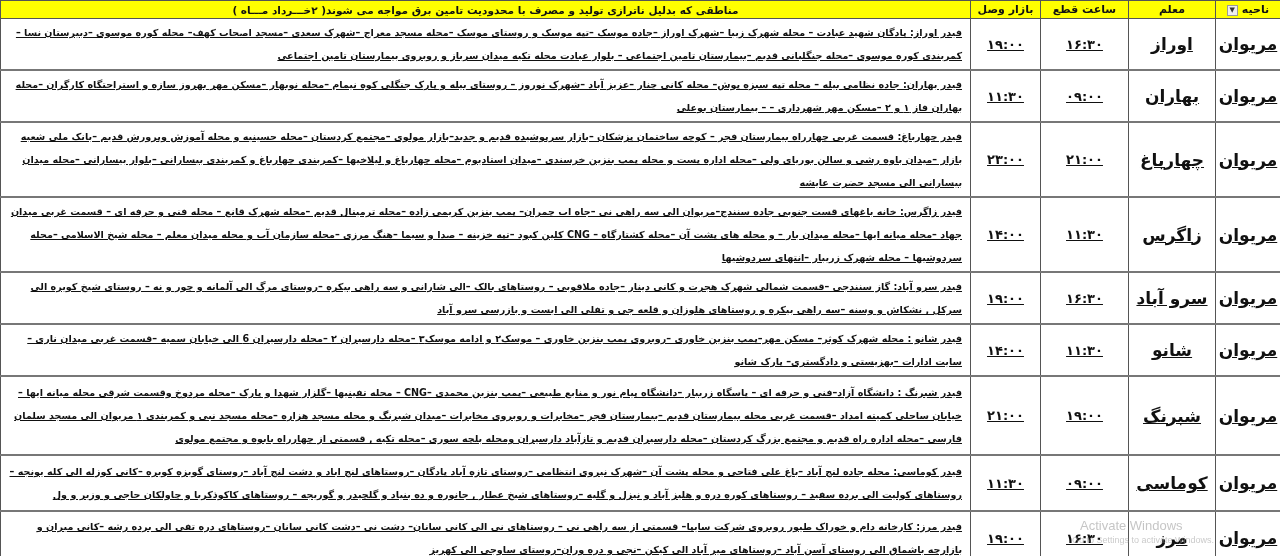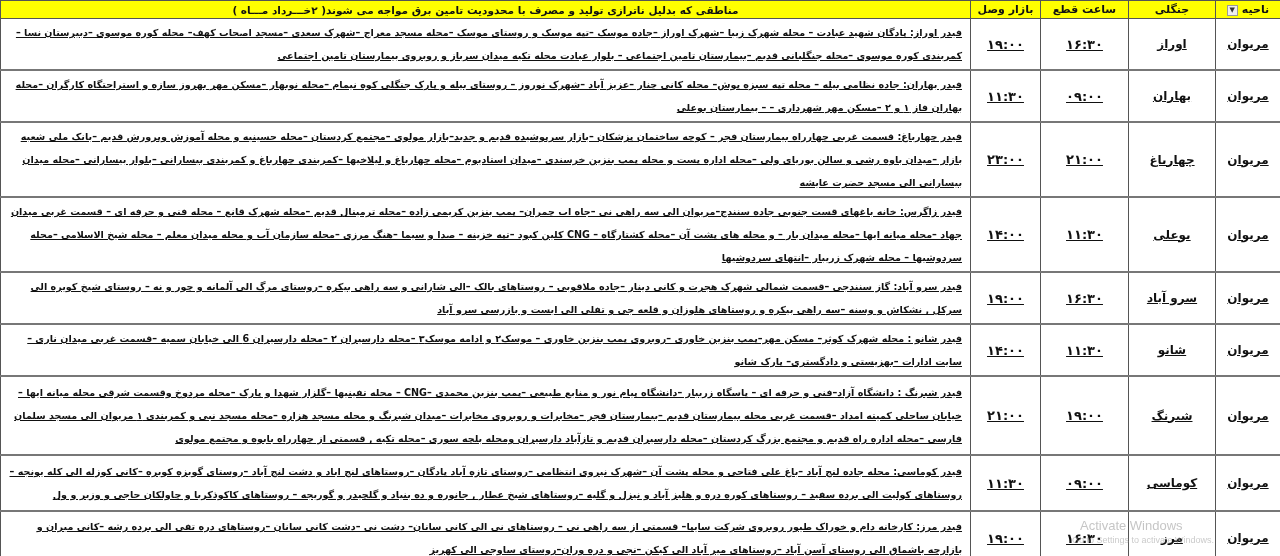--- a/index.html
+++ b/index.html
@@ -4,41 +4,41 @@
 <style>
   html, body { margin:0; padding:0; background:#ffffff; }
   body { width:1280px; height:556px; overflow:hidden; font-family:"DejaVu Sans", sans-serif; }
   table { border-collapse:collapse; width:1280px; table-layout:fixed; direction:rtl; }
   th, td { border:1px solid #555; padding:0; font-weight:bold; color:#111; }
   th { background:#ffff00; height:17px; font-size:11px; text-align:center; }
   th.title { text-align:center; font-size:10.5px; }
   td { font-size:10px; text-align:center; vertical-align:middle; }
   td.desc { text-align:right; padding:2px 8px 2px 6px; line-height:23px; font-size:9.6px; }
   td.time { font-size:13px; }
-  td.region, td.feeder { font-size:12px; }
+  td.region, td.feeder { font-size:17px; }
   tr.row td { border-bottom:2px solid #777;text-decoration:underline; }
   .filter-icon { display:inline-block; width:9px; height:9px; border:1px solid #999; background:#eee; font-size:7px; line-height:9px; text-align:center; margin-right:4px; vertical-align:middle; color:#333; }
   .watermark { position:absolute; left:1080px; top:518px; color:rgba(150,150,150,0.55); font-size:13px; font-weight:normal; font-family:"Liberation Sans", sans-serif; }
   .watermark-sub { position:absolute; left:1072px; top:535px; color:rgba(150,150,150,0.5); font-size:9px; font-family:"Liberation Sans", sans-serif; }
 </style>
 </head>
 <body>
 
 <table>
   <colgroup>
     <col style="width:65px">
     <col style="width:87px">
     <col style="width:88px">
     <col style="width:70px">
     <col style="width:970px">
   </colgroup>
   <thead>
     <tr>
       <th><span>ناحیه</span><span class="filter-icon">▼</span></th>
-      <th>جنگلی</th>
+      <th>معلم</th>
       <th>ساعت قطع</th>
       <th>بازار وصل</th>
       <th class="title">مناطقی که بدلیل ناترازی تولید و مصرف با محدودیت تامین برق مواجه می شوند( ۲خـــرداد مـــاه )</th>
     </tr>
   </thead>
   <tbody id="tbody">
     <tr class="row" style="height:51px">
       <td class="region">مریوان</td>
       <td class="feeder">اوراز</td>
       <td class="time">۱۶:۳۰</td>
@@ -54,21 +54,21 @@
     </tr>
     <tr class="row" style="height:44px">
       <td class="region">مریوان</td>
       <td class="feeder">چهارباغ</td>
       <td class="time">۲۱:۰۰</td>
       <td class="time">۲۳:۰۰</td>
       <td class="desc">فیدر چهارباغ: قسمت غربی چهارراه بیمارستان فجر – کوچه ساختمان پزشکان –بازار سرپوشیده قدیم و جدید–بازار مولوی –مجتمع کردستان –محله حسینیه و محله آموزش وپرورش قدیم –بانک ملی شعبه بازار –میدان باوه رشی و سالن بوریای ولی –محله اداره پست و محله پمپ بنزین خرسندی –میدان استادیوم –محله چهارباغ و لیلاخیها –کمربندی چهارباغ و کمربندی بیسارانی –بلوار بیسارانی –محله میدان بیسارانی الی مسجد حضرت عایشه</td>
     </tr>
     <tr class="row" style="height:44px">
       <td class="region">مریوان</td>
-      <td class="feeder">بوعلی</td>
+      <td class="feeder">زاگرس</td>
       <td class="time">۱۱:۳۰</td>
       <td class="time">۱۴:۰۰</td>
       <td class="desc">فیدر زاگرس: خانه باغهای قست جنوبی جاده سنندج–مریوان الی سه راهی نی –جاه اب چمران– پمپ بنزین کریمی زاده –محله ترمینال قدیم –محله شهرک قانع – محله فنی و حرفه ای – قسمت غربی میدان جهاد –محله میانه ایها –محله میدان بار – و محله های پشت آن –محله کشتارگاه – CNG کلین کبود –تپه خزینه – صدا و سیما –هنگ مرزی –محله سازمان آب و محله میدان معلم – محله شیخ الاسلامی –محله سردوشیها – محله شهرک زریبار –انتهای سردوشیها</td>
     </tr>
     <tr class="row" style="height:51px">
       <td class="region">مریوان</td>
       <td class="feeder">سرو آباد</td>
       <td class="time">۱۶:۳۰</td>
       <td class="time">۱۹:۰۰</td>
       <td class="desc">فیدر سرو آباد: گاز سنندجی –قسمت شمالی شهرک هجرت و کانی دینار –جاده ملاقوبی – روستاهای بالک –الی شارانی و سه راهی بیکره –روستای مرگ الی آلمانه و چور و نه – روستای شیخ کویره الی سرکل , نشکاش و وسنه –سه راهی بیکره و روستاهای هلوزان و قلعه جی و تفلی الی ایست و بازرسی سرو آباد</td>

